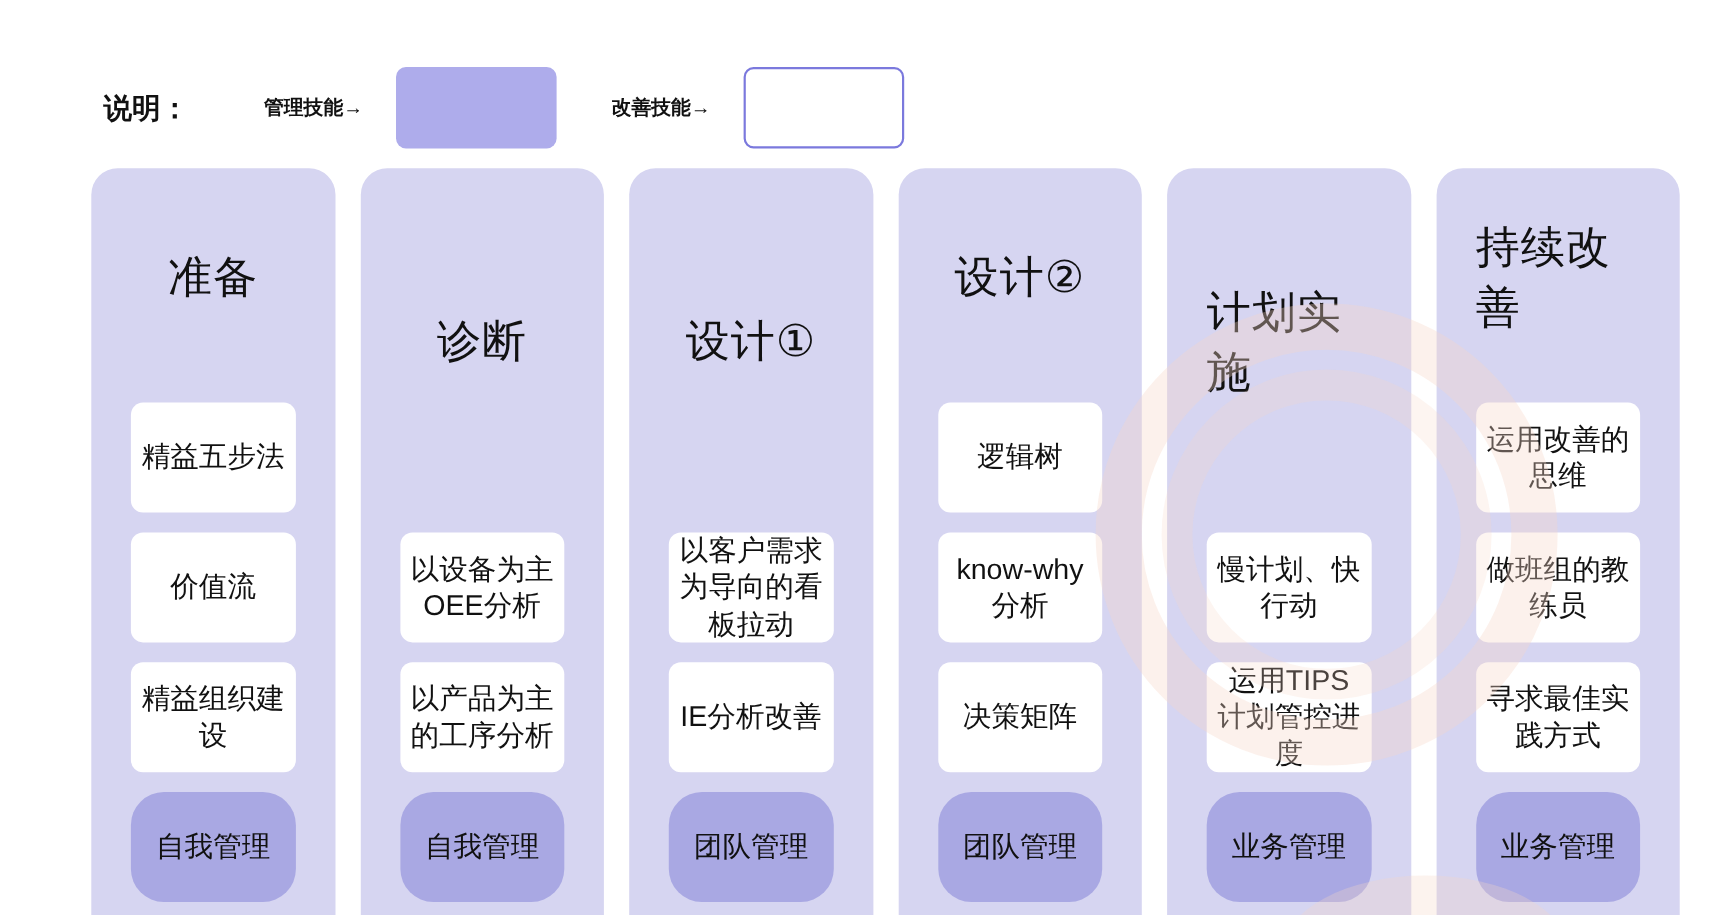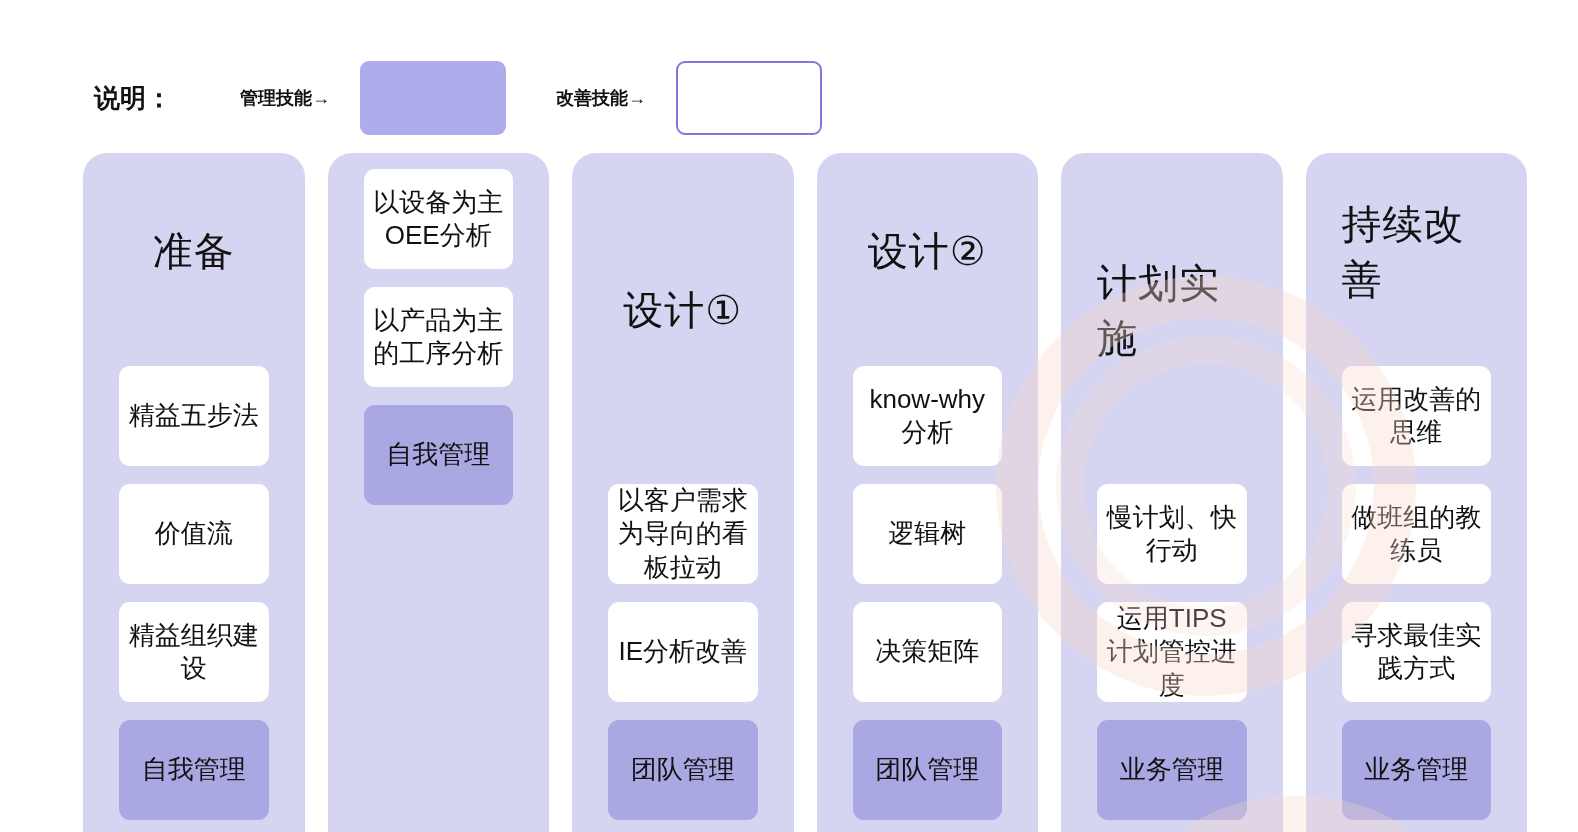--- a/index.html
+++ b/index.html
@@ -90,20 +90,21 @@
     display:flex;
     align-items:center;
     justify-content:center;
     text-align:center;
     font-size:26px;
     line-height:1.28;
     padding:0 8px;
   }
   .skill.management{
     background:var(--management-box-bg);
+    border-radius:30px;
   }
   
   .watermark{
     position:absolute;
     pointer-events:none;
     z-index:2;
     border-radius:50%;
   }
   .wm-ring-outer{
     left:980px; top:260px; width:420px; height:420px;
@@ -140,41 +141,42 @@
       <h2 class="phase-title">准备</h2>
       <div class="boxes">
         <div class="skill">精益五步法</div>
         <div class="skill">价值流</div>
         <div class="skill">精益组织建设</div>
         <div class="skill management">自我管理</div>
       </div>
     </section>
 
     <section class="column">
+      <h2 class="phase-title">诊断</h2>
       <div class="boxes">
         <div class="skill">以设备为主OEE分析</div>
         <div class="skill">以产品为主的工序分析</div>
         <div class="skill management">自我管理</div>
       </div>
     </section>
 
     <section class="column">
       <h2 class="phase-title">设计①</h2>
       <div class="boxes">
         <div class="skill">以客户需求为导向的看板拉动</div>
         <div class="skill">IE分析改善</div>
         <div class="skill management">团队管理</div>
       </div>
     </section>
 
     <section class="column">
       <h2 class="phase-title">设计②</h2>
       <div class="boxes">
+        <div class="skill">逻辑树</div>
         <div class="skill">know-why分析</div>
-        <div class="skill">逻辑树</div>
         <div class="skill">决策矩阵</div>
         <div class="skill management">团队管理</div>
       </div>
     </section>
 
     <section class="column">
       <h2 class="phase-title">计划实施</h2>
       <div class="boxes">
         <div class="skill">慢计划、快行动</div>
         <div class="skill">运用TIPS计划管控进度</div>

